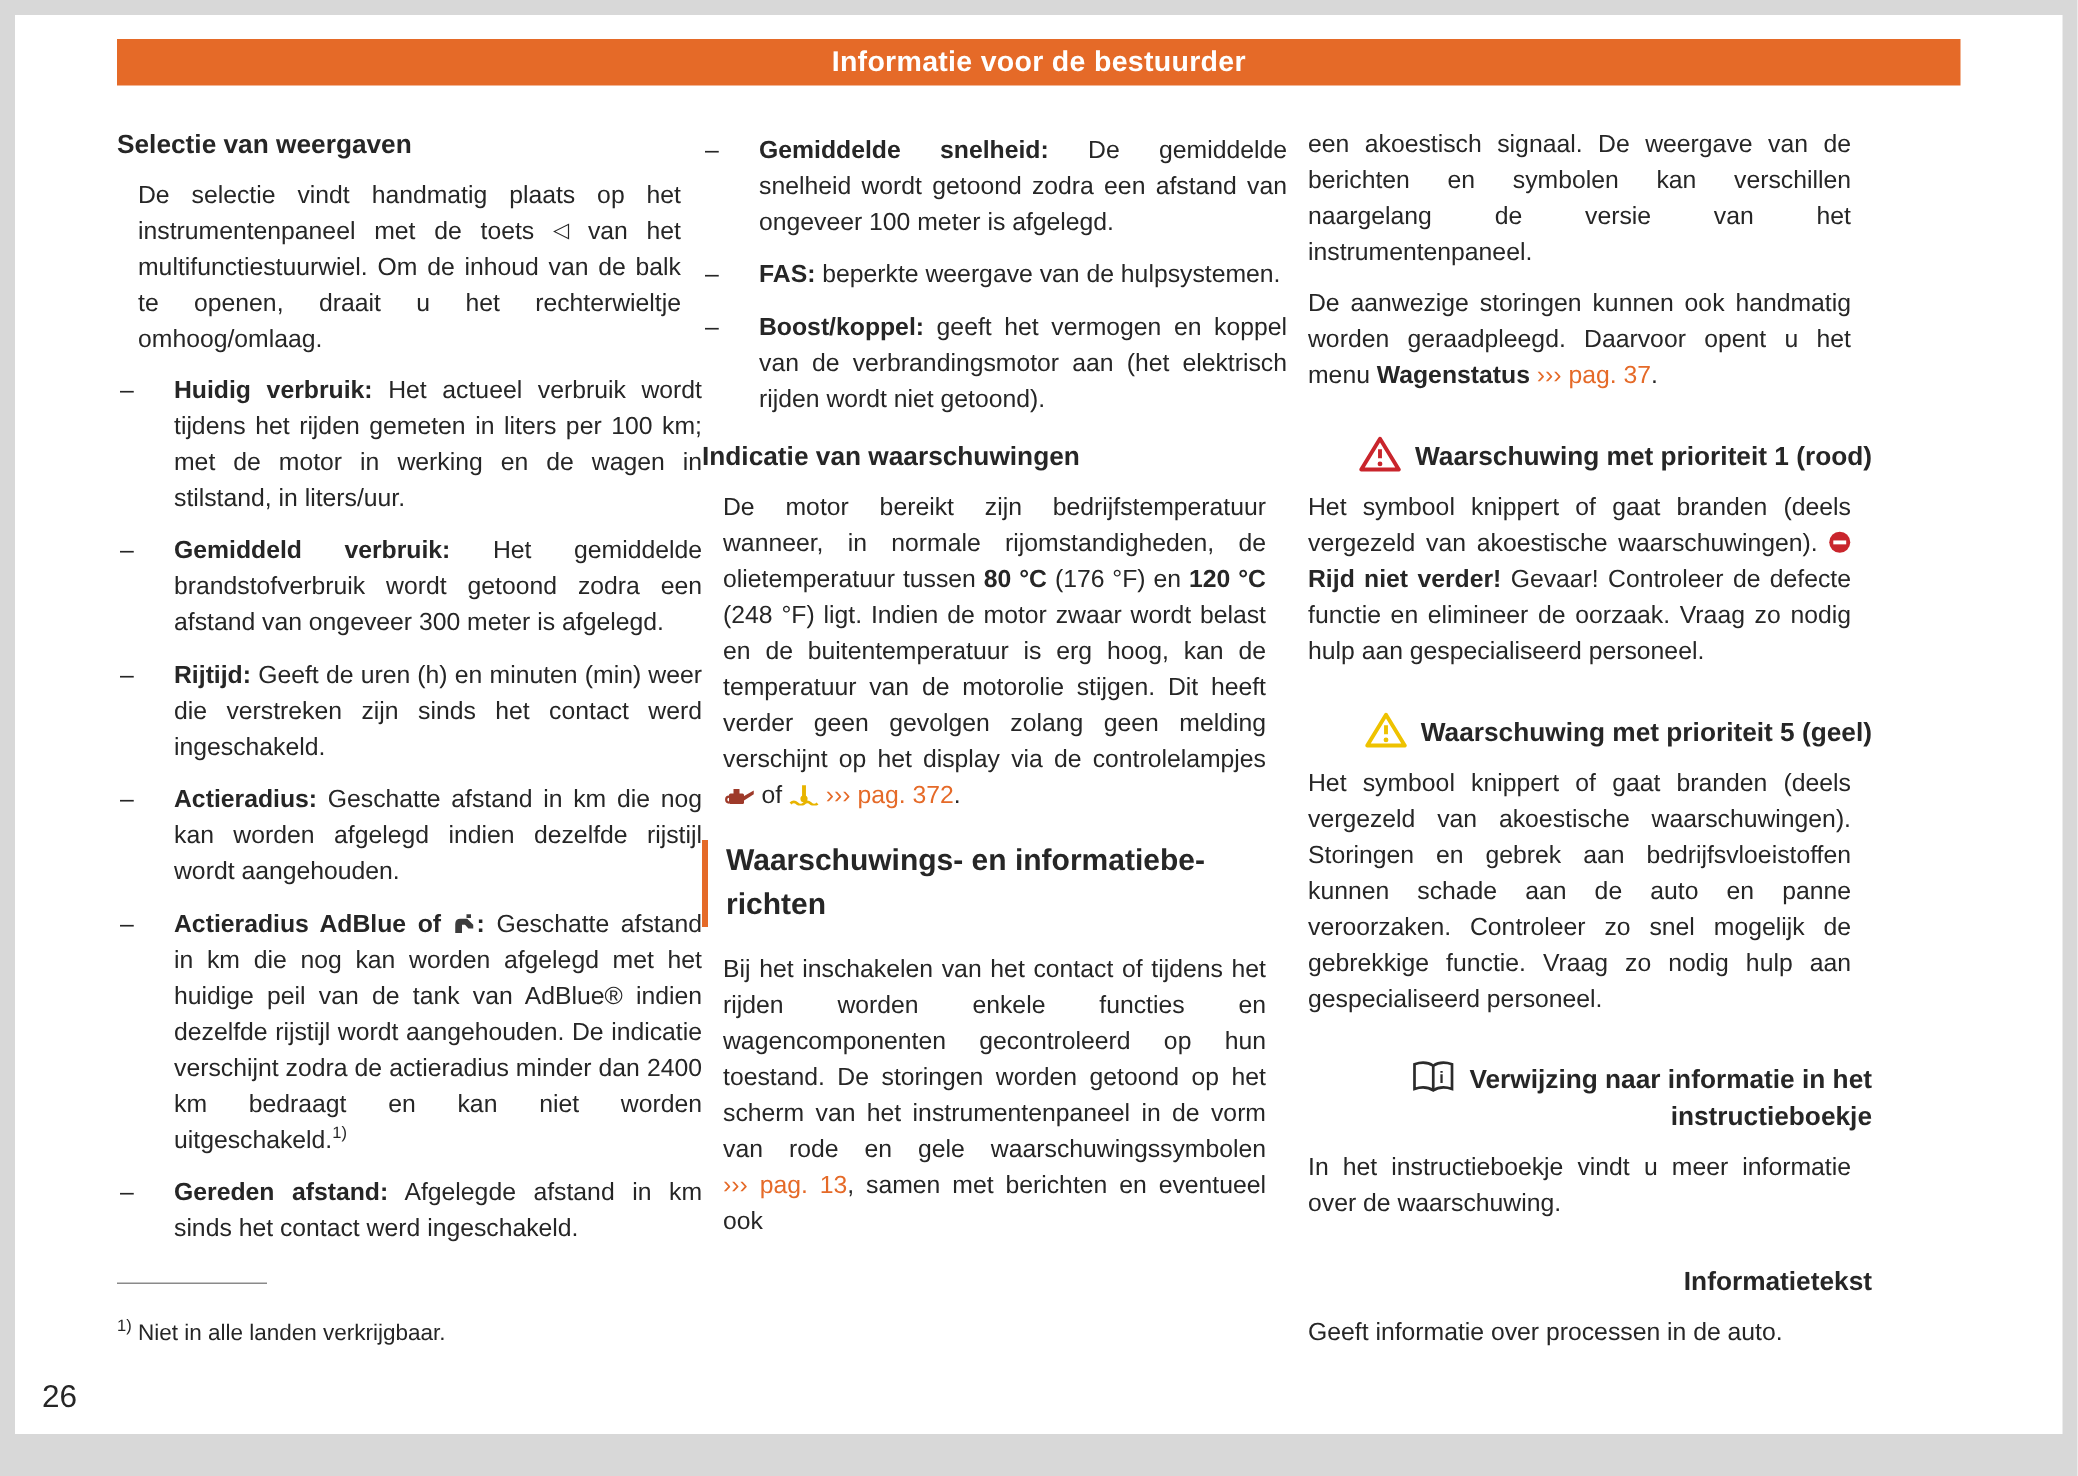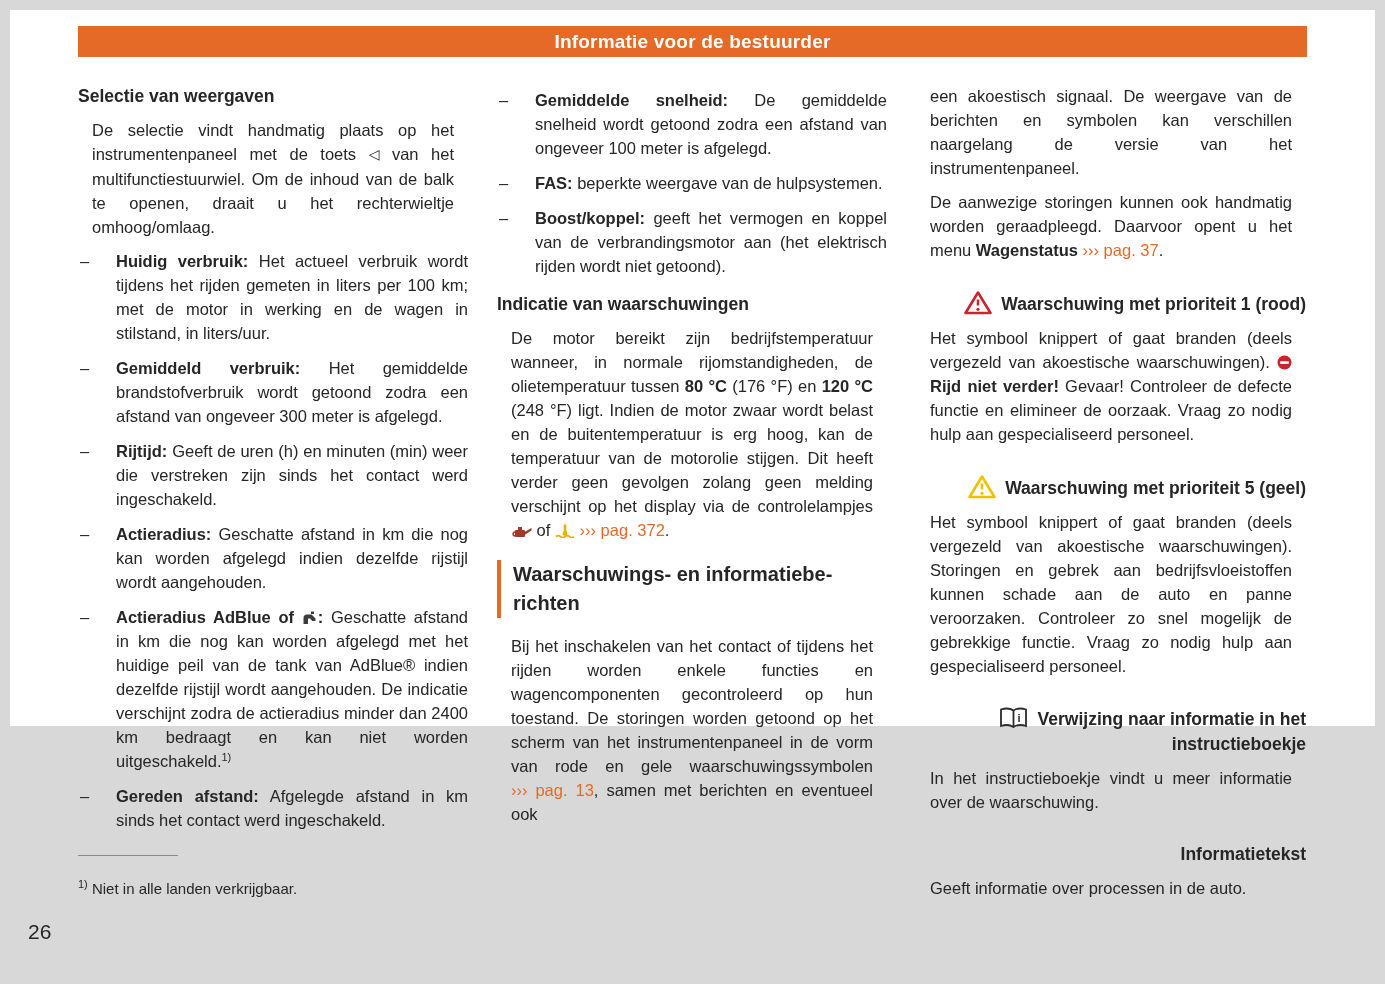--- a/index.html
+++ b/index.html
@@ -2,27 +2,27 @@
 <html lang="nl" style="--accent: #E56A28; --warning-red: #C9252C; --warning-yellow: #EEC200; --text: #262626; --frame-bg: #D8D8D8;"><head>
 <meta charset="utf-8">
 <style>
   html,body{margin:0;padding:0}
   body{
     width:1385px;height:984px;position:relative;overflow:hidden;
     background:var(--frame-bg,#D8D8D8);
     font-family:"Liberation Sans",sans-serif;
     color:var(--text,#262626);
   }
-  .page{position:absolute;left:10px;top:10px;width:1365px;height:716px;background:#fff}
+  .page{position:absolute;left:10px;top:10px;width:1365px;height:946px;background:#fff}
   .header-bar{
     position:absolute;left:68px;top:16px;width:1229px;height:31px;
     background:var(--accent,#E56A28);color:#fff;font-size:19px;font-weight:bold;
     display:flex;align-items:center;justify-content:center;letter-spacing:.2px
   }
-  .columns{position:absolute;left:68px;top:74px;width:1229px;display:flex;gap:29px}
+  .columns{position:absolute;left:68px;top:74px;width:1229px;display:flex;}
   .col{width:390px;flex:0 0 390px;font-size:16.5px;line-height:24px;text-align:justify;
        hyphens:auto;-webkit-hyphens:auto}
   .col p{margin:0 14px 10px}
   h2{font-size:17.5px;line-height:24px;margin:0 0 10px;font-weight:bold;text-align:left}
   h2.mt{margin-top:14px}
   ul.dash{list-style:none;margin:4px 0 0;padding:0}
   ul.dash li{position:relative;padding-left:38px;margin:0 0 11px}
   ul.dash li::before{content:"–";position:absolute;left:2px}
   .b{font-weight:bold}
   .lnk{color:var(--accent,#E56A28);font-weight:normal;cursor:pointer;white-space:nowrap}

